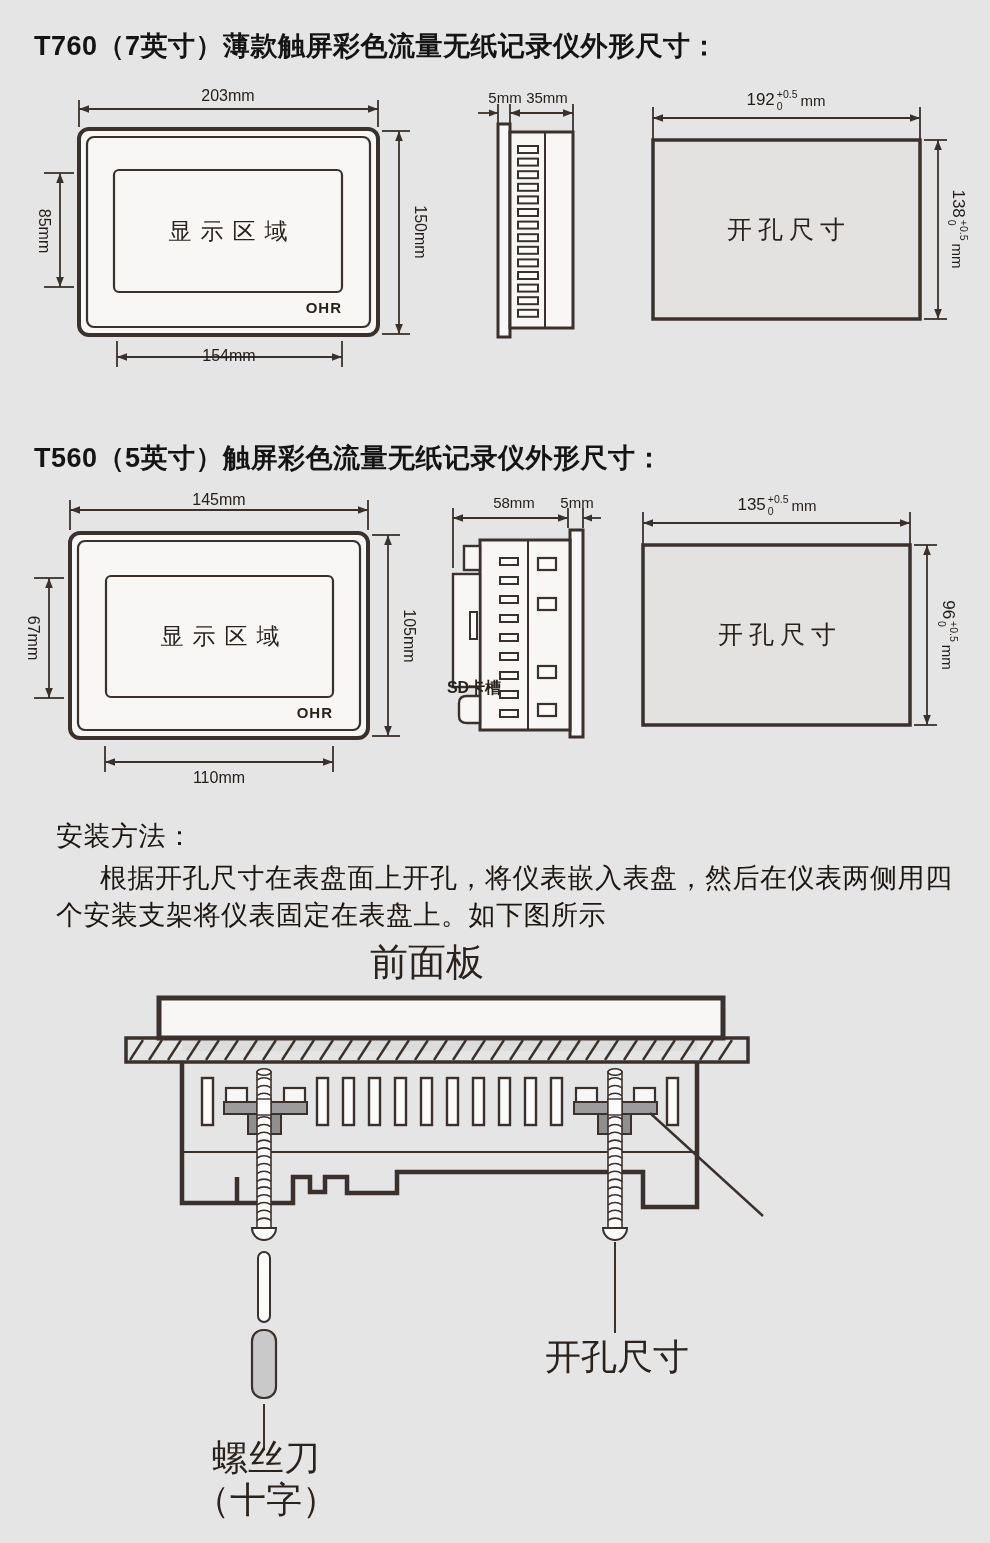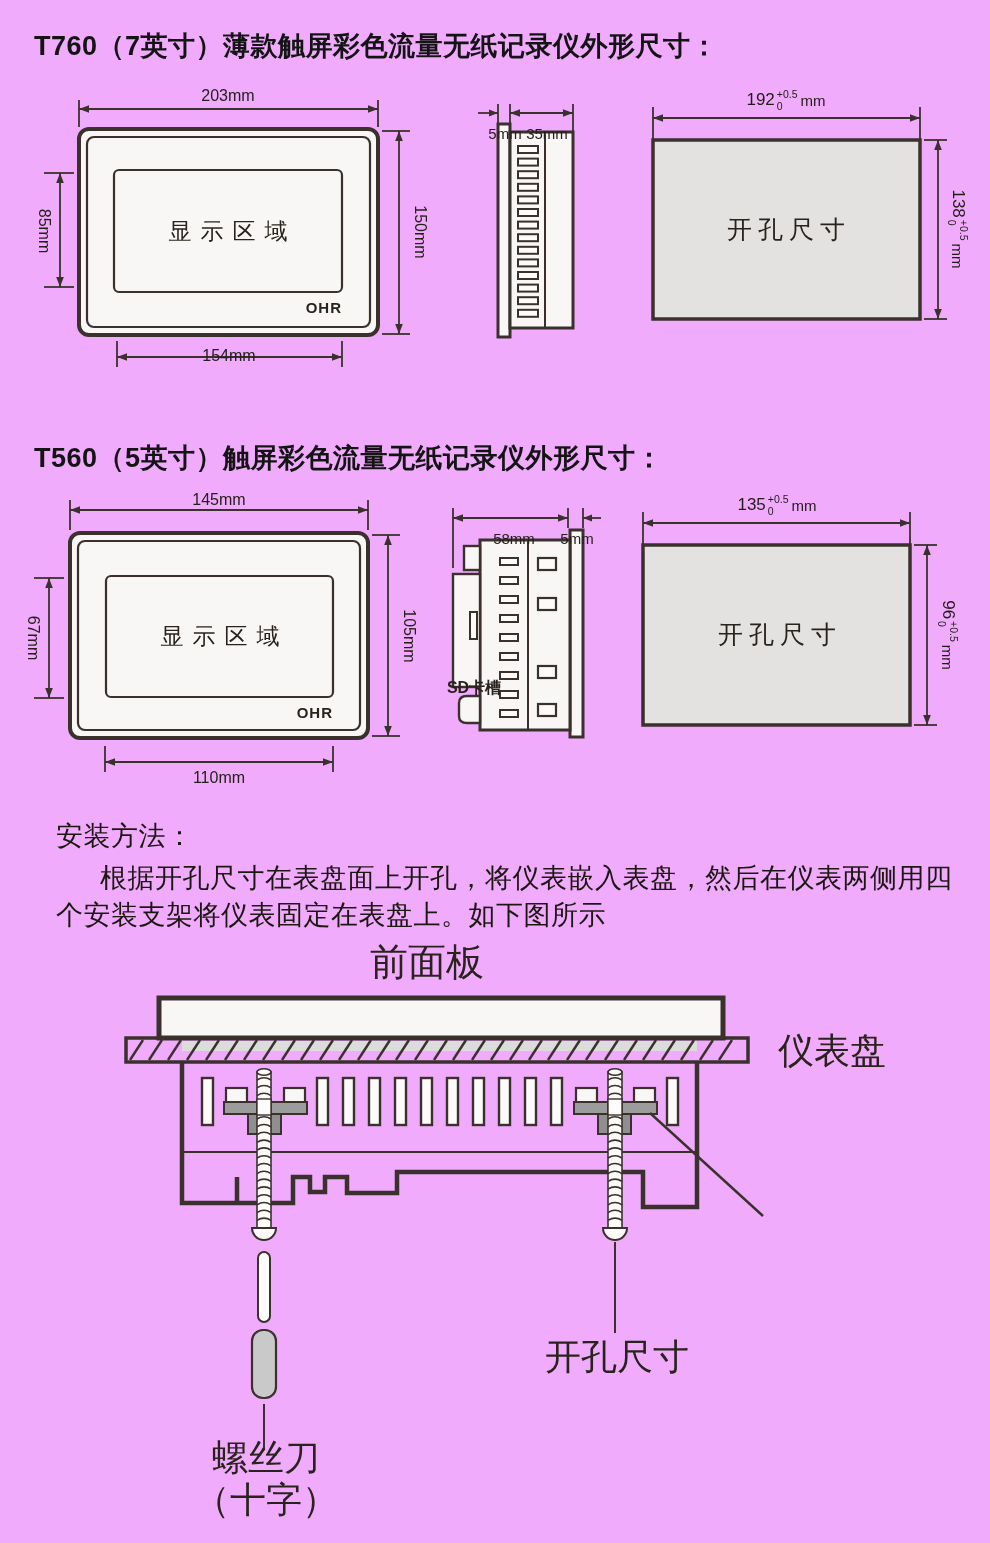--- a/index.html
+++ b/index.html
@@ -1,22 +1,22 @@
 <!DOCTYPE html>
 <html><head>
 <meta charset="utf-8">
 <style>
   html,body{margin:0;padding:0;}
-  .page{position:relative;width:990px;height:1543px;background:#f0abfc;overflow:hidden;
+  .page{position:relative;width:990px;height:1543px;background:#e5e5e5;overflow:hidden;
         font-family:"Liberation Sans",sans-serif;color:#221c18;}
   .abs{position:absolute;}
   .ctr{display:flex;align-items:center;justify-content:center;text-align:center;}
   .title{font-family:"Liberation Sans",sans-serif;font-weight:bold;font-size:27px;color:#141414;letter-spacing:0.5px;white-space:nowrap;}
   .dim{font-size:16px;color:#26201b;white-space:nowrap;}
-  .dimsm{font-size:15px;color:#26201b;white-space:nowrap;margin-top:36px;}
+  .dimsm{font-size:15px;color:#26201b;white-space:nowrap;}
   .rot90{transform:rotate(90deg);}
   .serif{font-family:"Liberation Serif","DejaVu Serif",serif;}
   .cjk-label{font-size:36px;color:#2a231d;white-space:nowrap;}
   .disp{font-size:23px;letter-spacing:9px;text-indent:9px;color:#2a231d;white-space:nowrap;}
   .cutlab{font-size:25px;letter-spacing:6px;text-indent:6px;color:#2a231d;white-space:nowrap;}
   .logo{font-size:15px;font-weight:900;letter-spacing:1px;color:#2a231d;}
   .tolwrap{display:flex;align-items:center;justify-content:center;white-space:nowrap;}
   .tolwrap .val{font-size:17px;}
   .tolwrap .tol{display:flex;flex-direction:column;font-size:10.5px;line-height:1.15;margin:0 1px 0 2px;text-align:left;}
   .tolwrap .unit{font-size:15px;margin-left:2px;}
@@ -347,18 +347,17 @@
         <span>0</span>
       </span>
       <span class="unit">mm</span>
   </div>
 
   <div class="abs serif para" style="left:36px;top:818px">安装方法：</div>
   <div class="abs serif para" style="left:80px;top:860px">根据开孔尺寸在表盘面上开孔，将仪表嵌入表盘，然后在仪表两侧用四</div>
   <div class="abs serif para" style="left:36px;top:897px">个安装支架将仪表固定在表盘上。如下图所示</div>
 
   <div class="abs ctr serif cjk-label" style="left:327px;top:941px;width:200px;height:42px;font-size:38px">前面板</div>
-  <div class="abs ctr serif cjk-label" style="left:732px;top:1031px;width:200px;height:40px">仪表盘</div>
   <div class="abs ctr serif cjk-label" style="left:517px;top:1337px;width:200px;height:40px">开孔尺寸</div>
   <div class="abs ctr serif cjk-label" style="left:166px;top:1438px;width:200px;height:40px">螺丝刀</div>
   <div class="abs ctr serif cjk-label" style="left:166px;top:1480px;width:200px;height:40px">（十字）</div>
 
 </div>
 
 </body></html>

